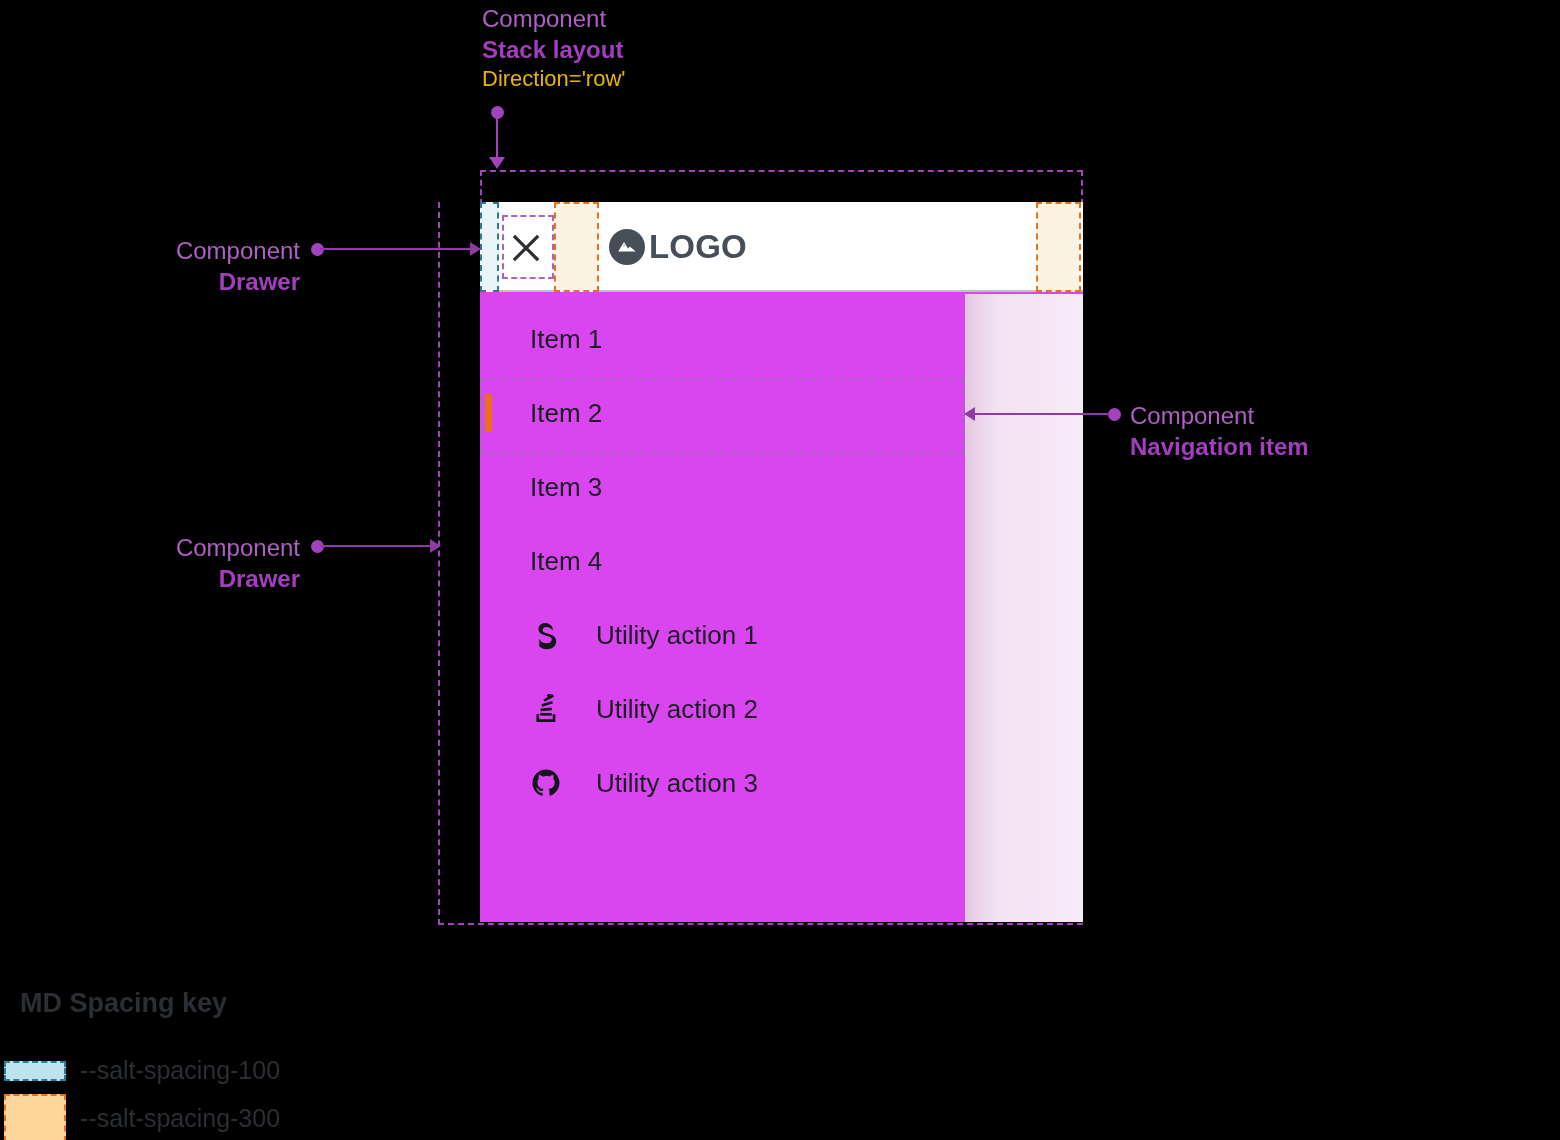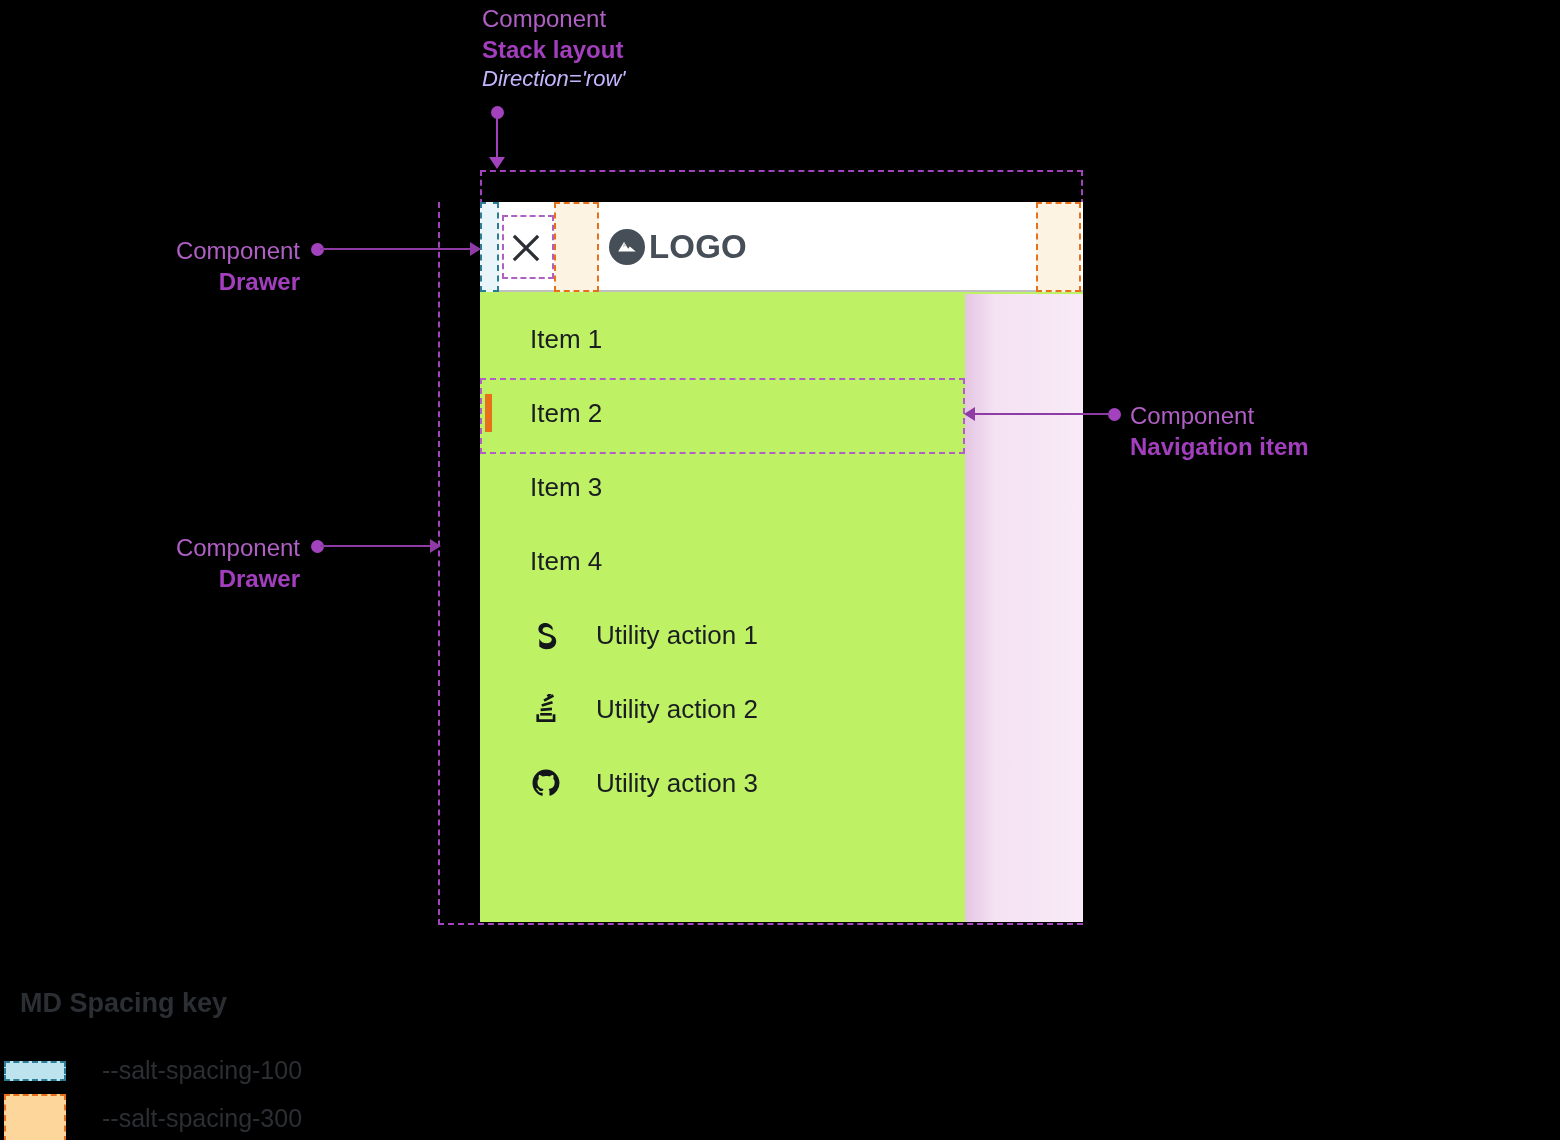--- a/index.html
+++ b/index.html
@@ -8,21 +8,21 @@
     width:1560px;height:1140px;position:relative;overflow:hidden;
     font-family:"Liberation Sans", sans-serif;
     -webkit-font-smoothing:antialiased;
   }
   .stage{position:absolute;left:0;top:0;width:1560px;height:1140px;border-radius:22px;}
 
   
   .anno{position:absolute;color:#b05fc4;line-height:1.28;}
   .anno .kind{font-size:24px;font-weight:400;color:#b05fc4;}
   .anno .name{font-size:24px;font-weight:700;color:#a33fbe;}
-  .anno .prop{font-size:22px;font-style:italic;font-weight:400;color:#c4b5fd;}
+  .anno .prop{font-size:22px;font-weight:400;color:#eab308;}
   .anno.right-align{text-align:right;}
 
   
   .dot{position:absolute;width:13px;height:13px;border-radius:50%;background:#a342bd;}
   .hline{position:absolute;height:2px;background:#8e3ba6;}
   .vline{position:absolute;width:2px;background:#a342bd;}
   .arrow-r{position:absolute;width:0;height:0;
     border-top:7px solid transparent;border-bottom:7px solid transparent;
     border-left:11px solid #8e3ba6;}
   .arrow-l{position:absolute;width:0;height:0;
@@ -32,21 +32,21 @@
     border-left:8px solid transparent;border-right:8px solid transparent;
     border-top:12px solid #a342bd;}
 
   
   .guide-purple{position:absolute;border:2px dashed #a342bd;box-sizing:border-box;}
   .guide-purple-thin{position:absolute;border:2px dashed #b05fc4;box-sizing:border-box;}
   .spacing-100{position:absolute;background:#e9f5f8;border:2px dashed #2b7d96;box-sizing:border-box;}
   .spacing-300{position:absolute;background:#fdf3e3;border:2px dashed #e8701a;box-sizing:border-box;}
 
   
-  .drawer{position:absolute;left:480px;top:202px;width:603px;height:720px;background:#bef264;text-align:center;}
+  .drawer{position:absolute;left:480px;top:202px;width:603px;height:720px;background:#d946ef;text-align:center;}
   .drawer-topbar{position:absolute;left:0;top:0;width:603px;height:90px;background:#ffffff;
     border-bottom:2px solid #c0c0c0;box-sizing:border-box;}
   .close-btn{position:absolute;left:22px;top:22px;width:48px;height:48px;
     display:flex;align-items:center;justify-content:center;cursor:pointer;}
   .close-btn svg{display:block;}
   .logo-wrap{position:absolute;left:129px;top:20px;height:50px;display:flex;align-items:center;gap:4px;}
   .logo-mark{width:36px;height:36px;border-radius:50%;background:#464e58;
     display:flex;align-items:center;justify-content:center;flex:none;}
   .logo-text{font-size:33px;font-weight:700;color:#464e58;letter-spacing:0.2px;}
 
@@ -62,21 +62,21 @@
   .util-item .label{position:absolute;left:88px;font-size:26px;color:#1a1d21;font-weight:400;margin-left:28px;}
 
   .pink-strip{position:absolute;left:485px;top:92px;width:118px;height:628px;
     background:linear-gradient(90deg,#e4c6e2 0%,#f4e2f3 26%,#f8eaf6 100%);}
 
   
   .key-title{position:absolute;left:20px;top:988px;font-size:27px;font-weight:700;color:#2b2f33;}
   .key-row{position:absolute;display:flex;align-items:center;}
   .key-sw-100{width:62px;height:20px;background:#bde3ef;border:2px dashed #2b7d96;box-sizing:border-box;}
   .key-sw-300{width:62px;height:48px;background:#fcd69a;border:2px dashed #e8701a;box-sizing:border-box;}
-  .key-label{font-size:25px;color:#2b2f33;margin-left:36px;text-align:center;}
+  .key-label{font-size:25px;color:#2b2f33;margin-left:14px;text-align:center;}
 </style>
 </head>
 <body>
 
 <div class="stage">
 
   <div class="anno" style="left:482px;top:4px;">
     <div class="kind">Component</div>
     <div class="name">Stack layout</div>
     <div class="prop">Direction='row'</div>

